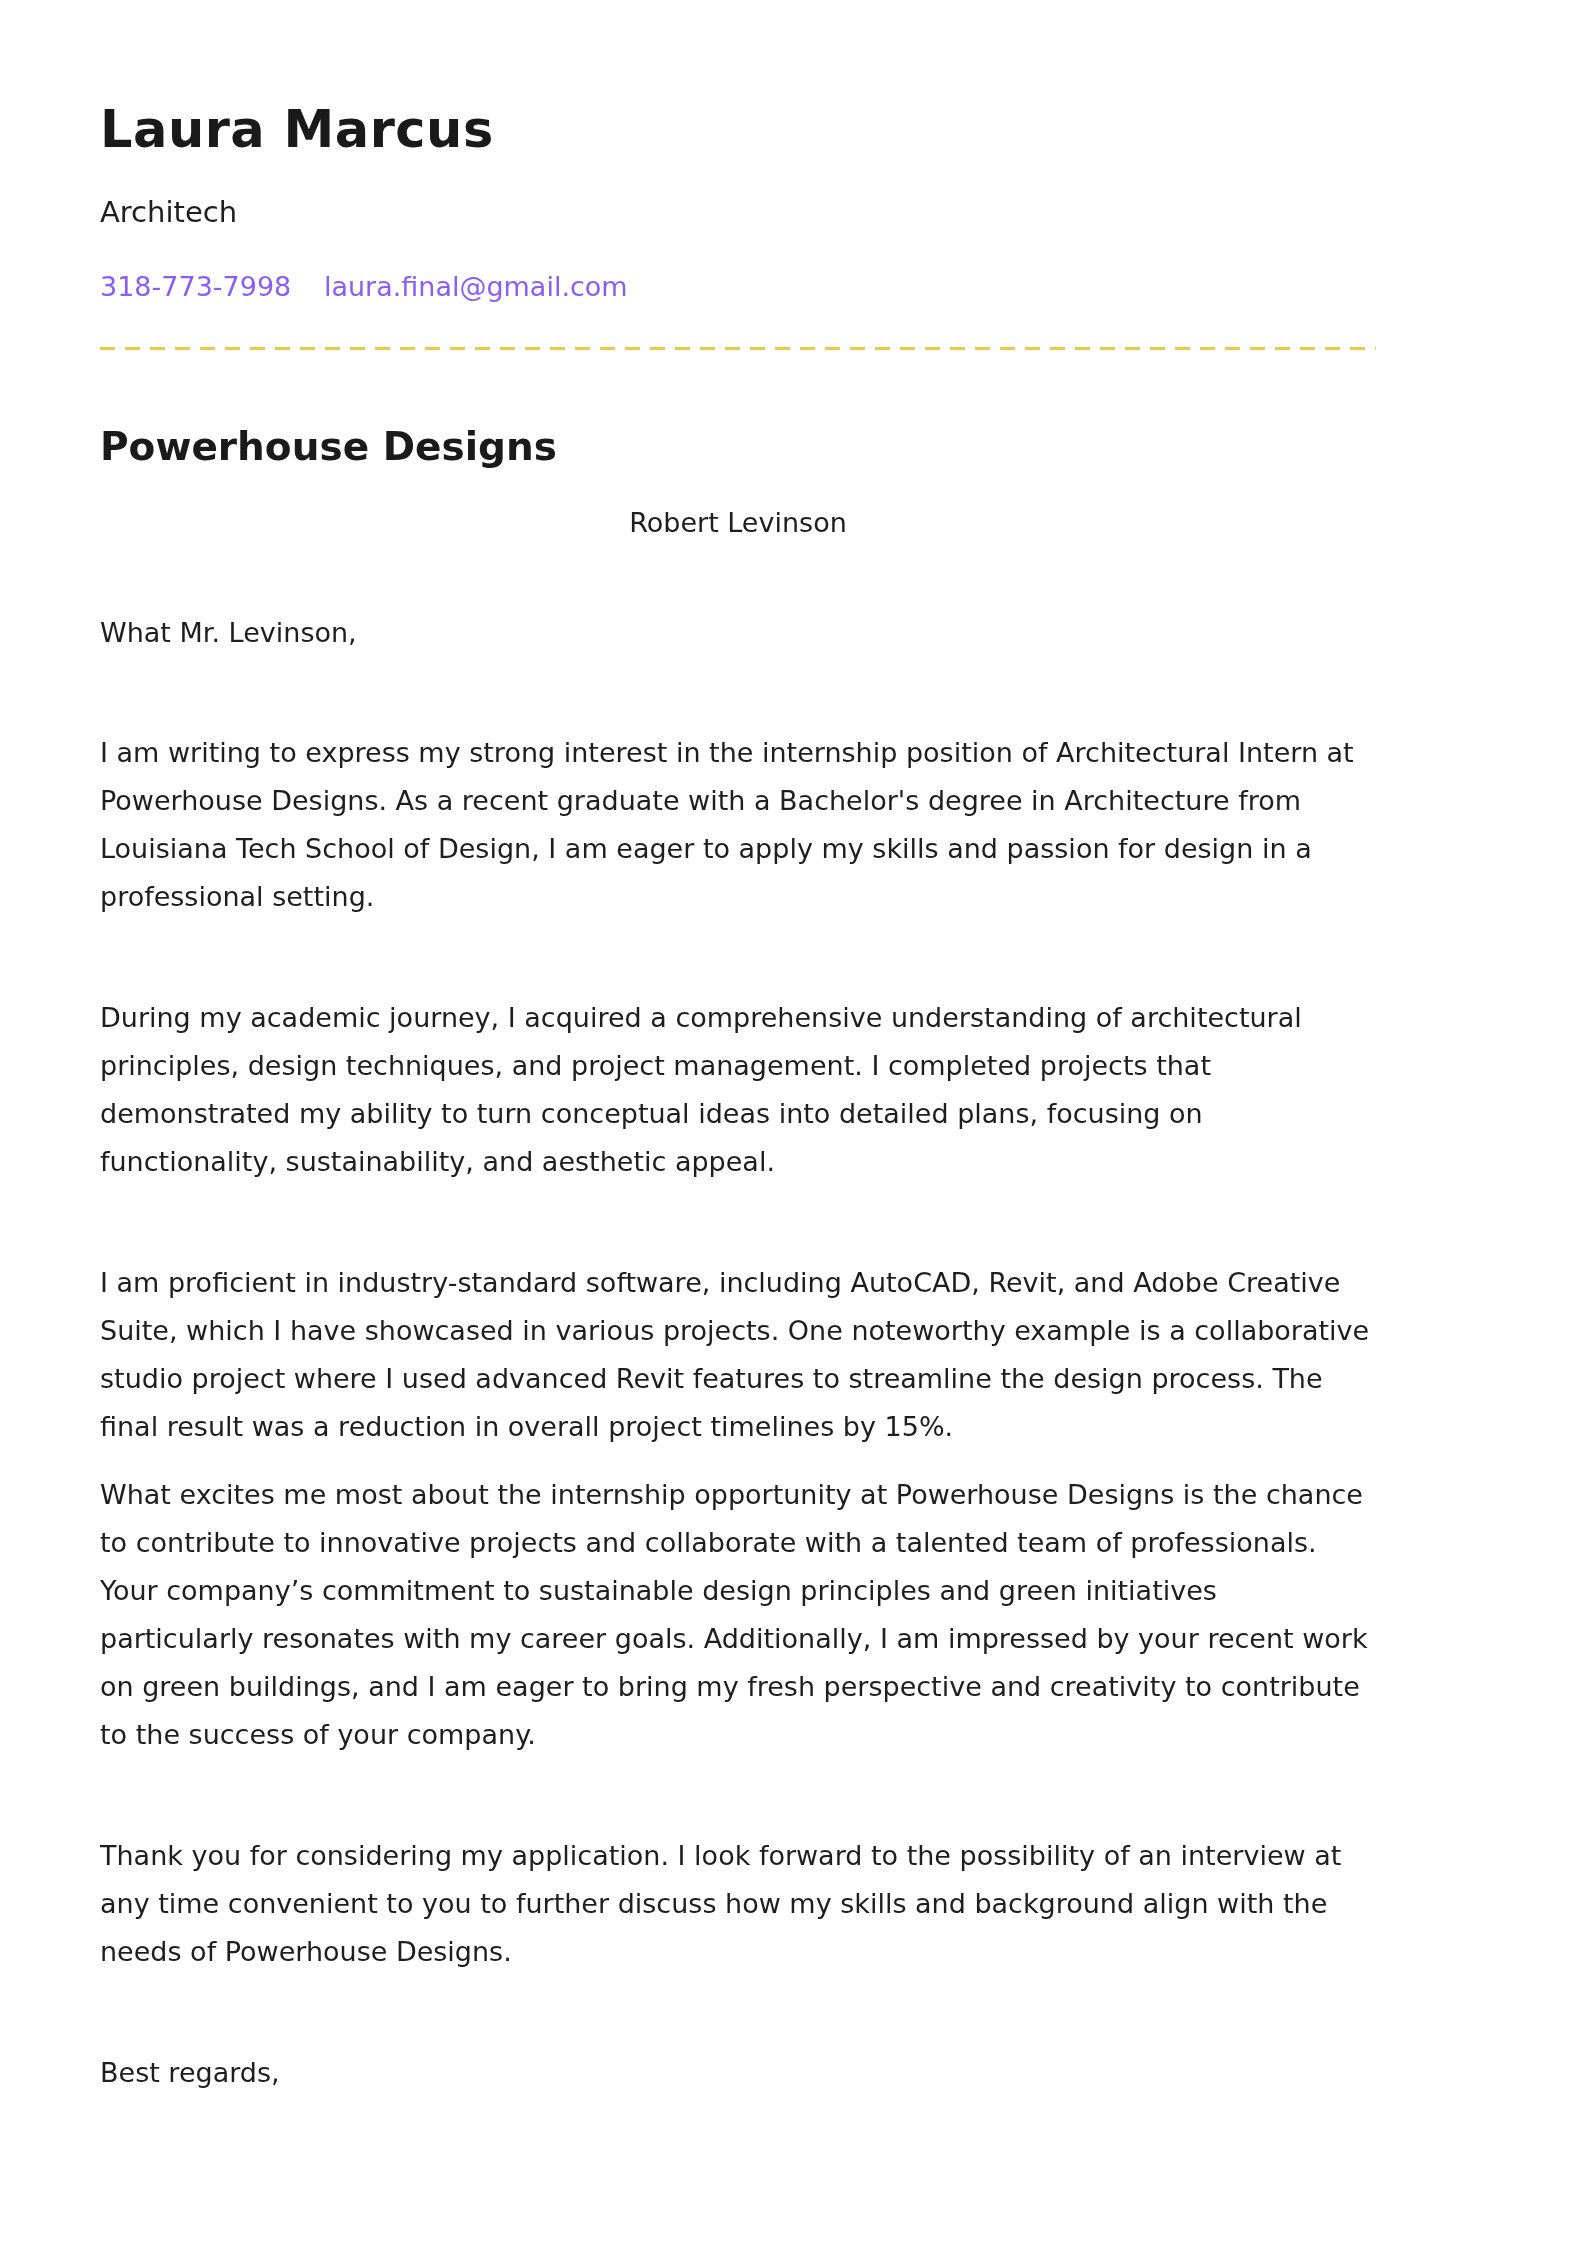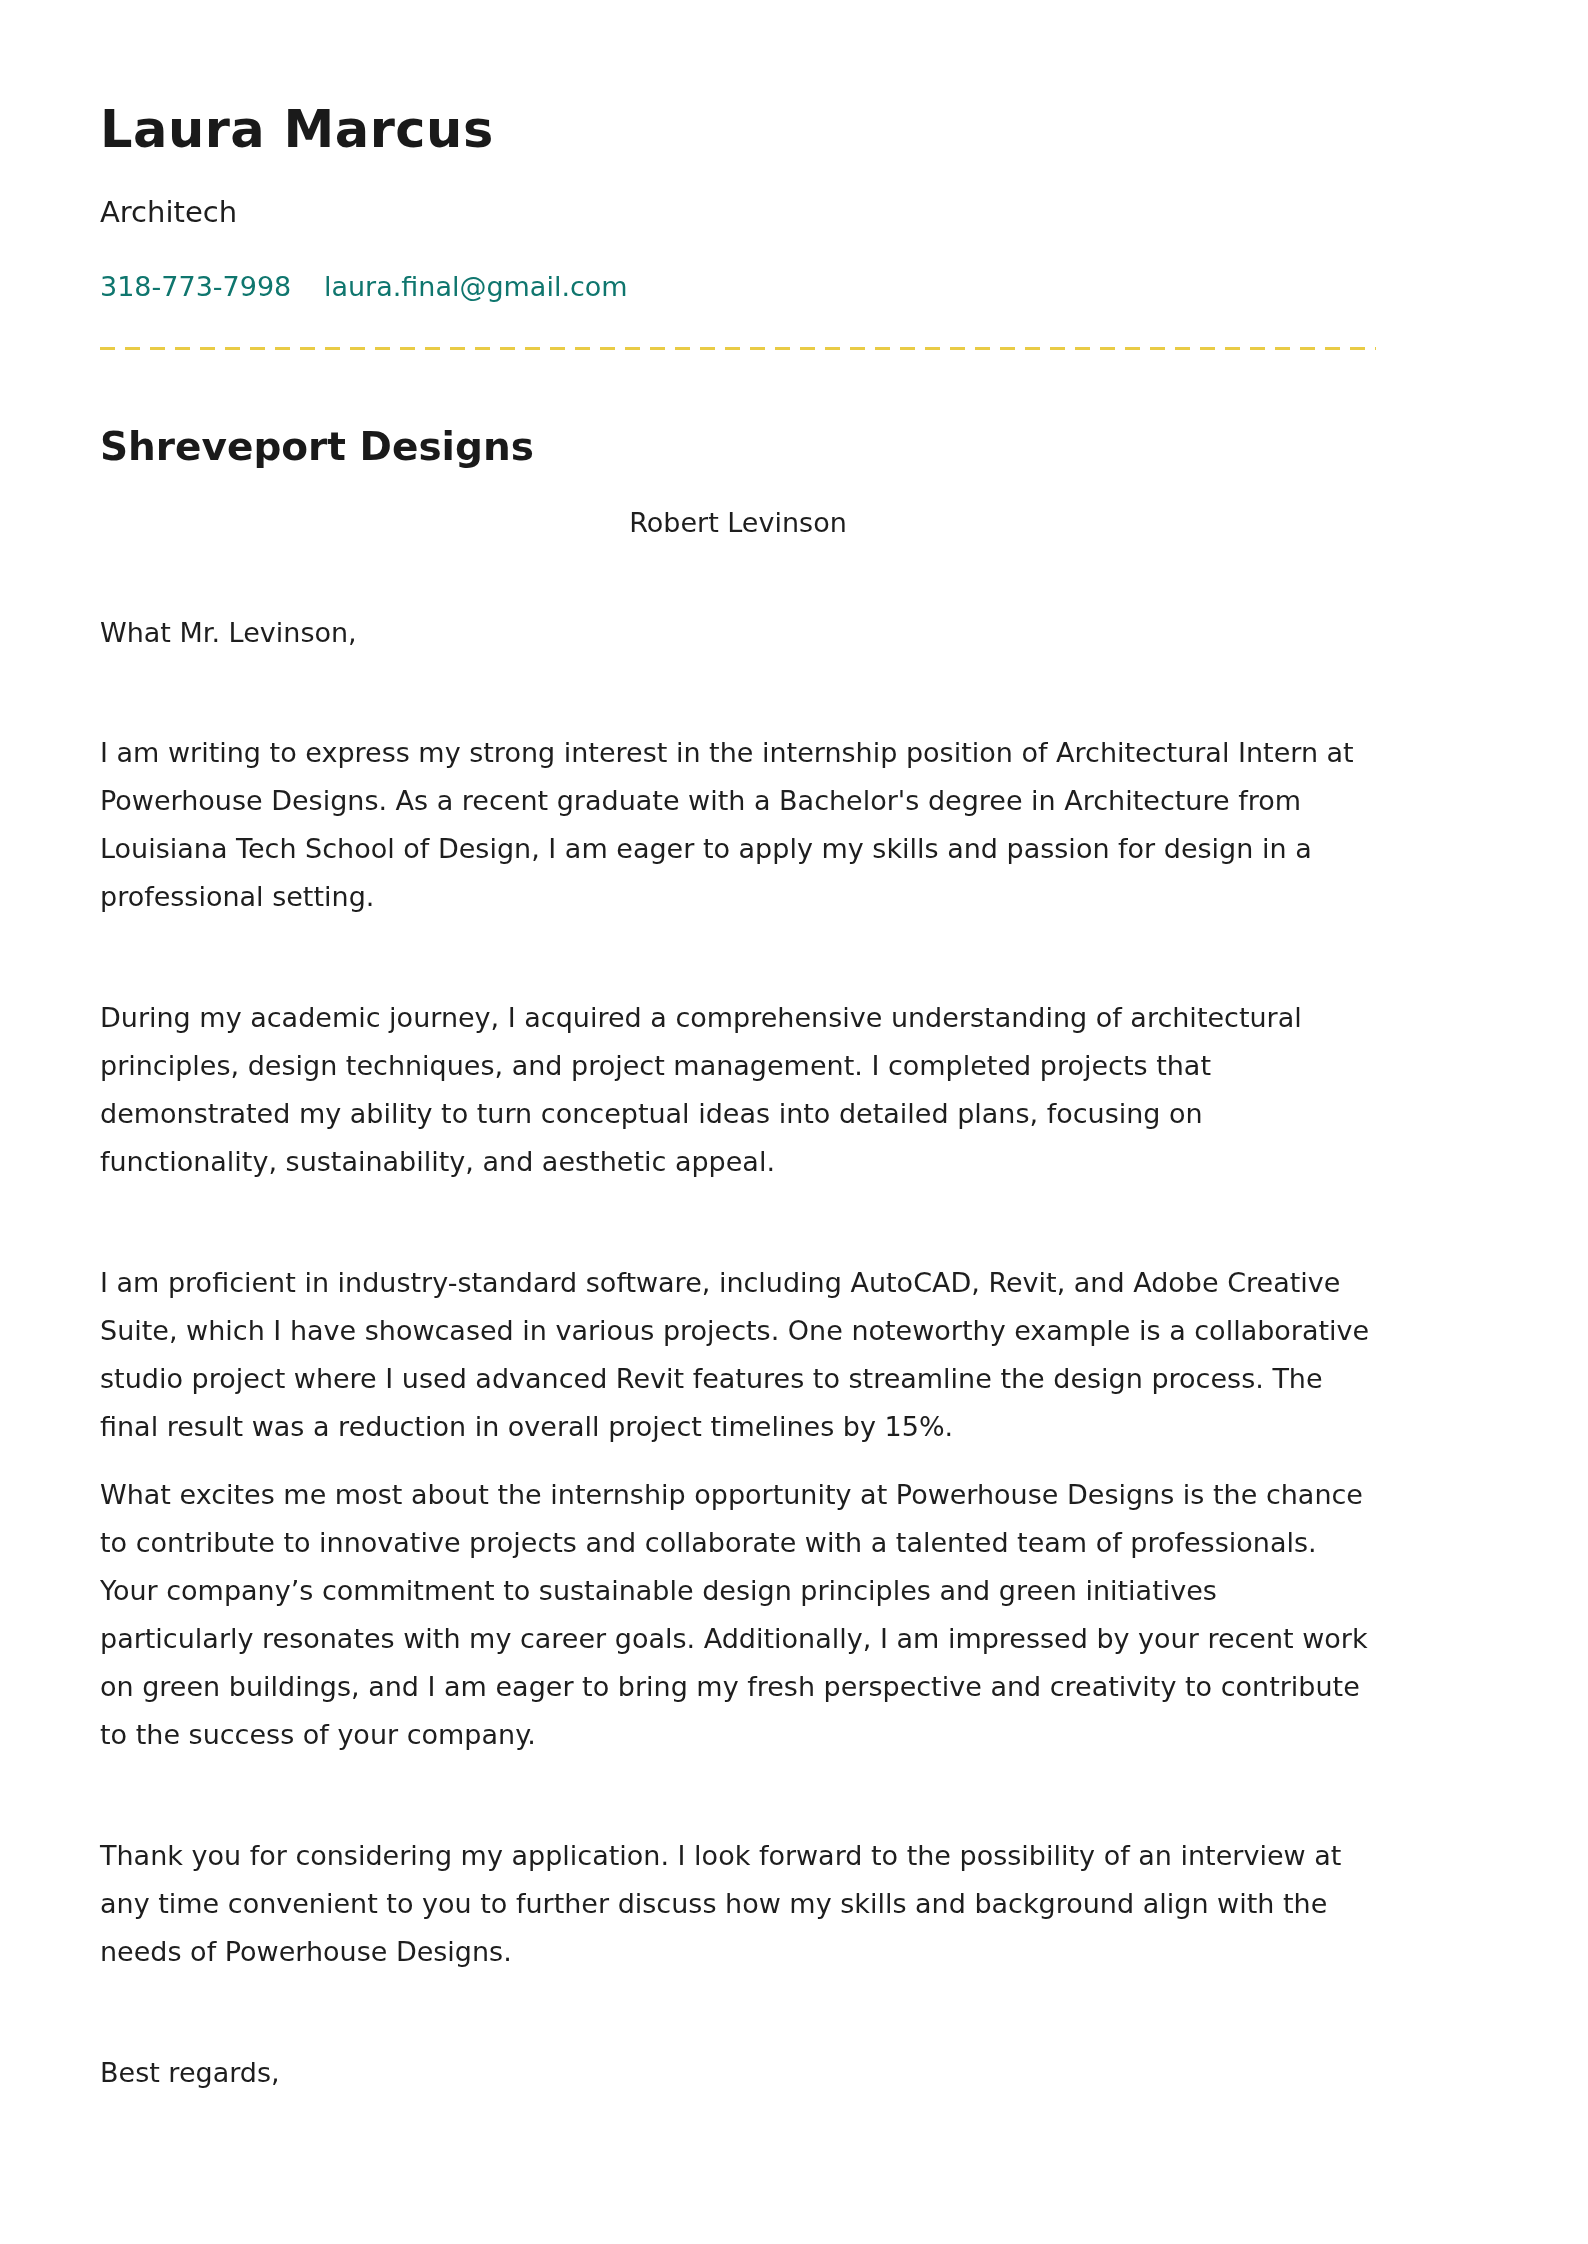--- a/index.html
+++ b/index.html
@@ -29,21 +29,21 @@
   .contact-line {
     font-size: 29px;
     line-height: 48px;
     margin: 0;
   }
   .contact-row { 
     font-size: 27px;
     line-height: 48px;
   }
   .accent {
-    color: #0f766e;
+    color: #8b5cf6;
     text-decoration: none;
   }
   .email { margin-left: 24px; }
   .divider {
     margin-top: 36px;
     height: 3px;
     width: 100%;
     background-image: repeating-linear-gradient(90deg, #E9CB45 0px, #E9CB45 15px, transparent 15px, transparent 25px);
   }
   .company {
@@ -86,21 +86,21 @@
     <h1 class="name">Laura Marcus</h1>
     <p class="contact-line">Architech</p>
     <p class="contact-row">
       <a href="#" class="accent">318-773-7998</a>
       <a href="#" class="accent email">laura.final@gmail.com</a>
     </p>
     <div class="divider"></div>
   </header>
 
   <main>
-    <h2 class="company">Shreveport Designs</h2>
+    <h2 class="company">Powerhouse Designs</h2>
     <p class="recipient">Robert Levinson</p>
     <p class="greeting">What Mr. Levinson,</p>
 
     <p class="para">I am writing to express my strong interest in the internship position of Architectural Intern at Powerhouse Designs. As a recent graduate with a Bachelor's degree in Architecture from Louisiana Tech School of Design, I am eager to apply my skills and passion for design in a professional setting.</p>
     <p class="para">During my academic journey, I acquired a comprehensive understanding of architectural principles, design techniques, and project management. I completed projects that demonstrated my ability to turn conceptual ideas into detailed plans, focusing on functionality, sustainability, and aesthetic appeal.</p>
     <p class="para tight">I am proficient in industry-standard software, including AutoCAD, Revit, and Adobe Creative Suite, which I have showcased in various projects. One noteworthy example is a collaborative studio project where I used advanced Revit features to streamline the design process. The final result was a reduction in overall project timelines by 15%.</p>
     <p class="para">What excites me most about the internship opportunity at Powerhouse Designs is the chance to contribute to innovative projects and collaborate with a talented team of professionals. Your company’s commitment to sustainable design principles and green initiatives particularly resonates with my career goals. Additionally, I am impressed by your recent work on green buildings, and I am eager to bring my fresh perspective and creativity to contribute to the success of your company.</p>
     <p class="para">Thank you for considering my application. I look forward to the possibility of an interview at any time convenient to you to further discuss how my skills and background align with the needs of Powerhouse Designs.</p>
 
     <p class="closing">Best regards,</p>

